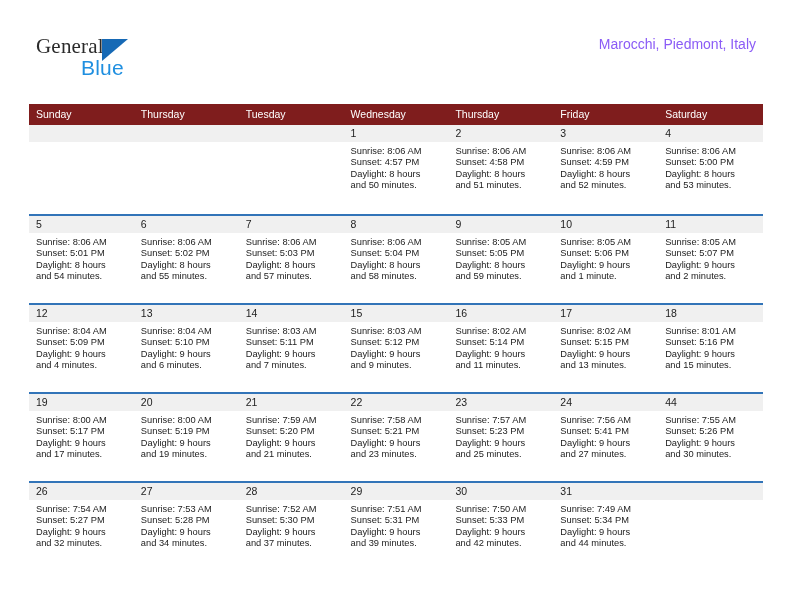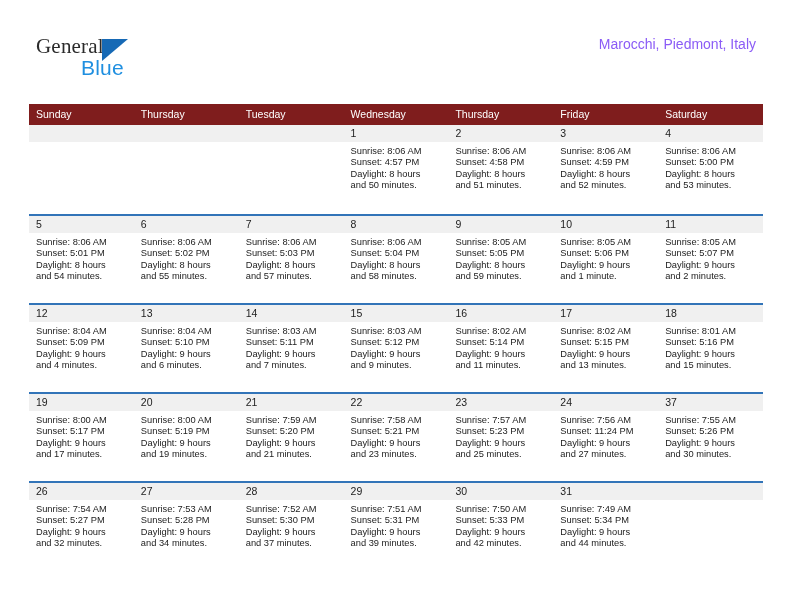--- a/index.html
+++ b/index.html
@@ -455,28 +455,28 @@
           <div>Daylight: 9 hours</div>
           <div>and 25 minutes.</div>
         </div>
       </div>
       <div class="day-cell">
         <div class="day-num-band">
             <span class="day-num">24</span>
           </div>
         <div class="day-info">
           <div>Sunrise: 7:56 AM</div>
-          <div>Sunset: 11:24 PM</div>
+          <div>Sunset: 5:41 PM</div>
           <div>Daylight: 9 hours</div>
           <div>and 27 minutes.</div>
         </div>
       </div>
       <div class="day-cell">
         <div class="day-num-band">
-            <span class="day-num">37</span>
+            <span class="day-num">44</span>
           </div>
         <div class="day-info">
           <div>Sunrise: 7:55 AM</div>
           <div>Sunset: 5:26 PM</div>
           <div>Daylight: 9 hours</div>
           <div>and 30 minutes.</div>
         </div>
       </div>
     </div>
 

